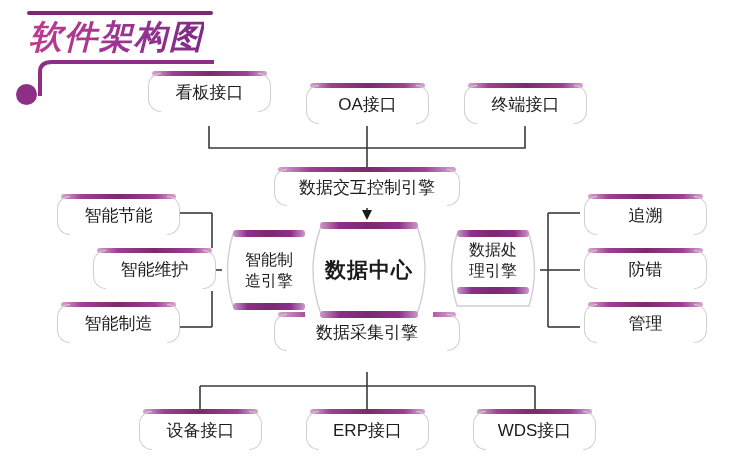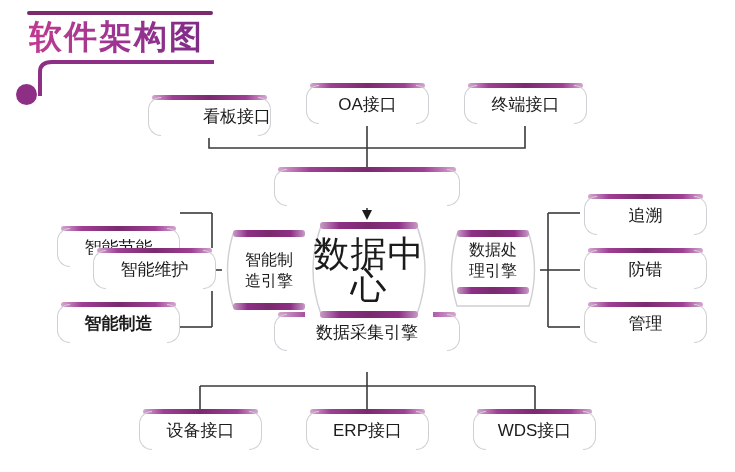--- a/index.html
+++ b/index.html
@@ -7,21 +7,21 @@
        font-family:"Liberation Sans","DejaVu Sans",sans-serif;}
   #stage{position:relative;width:735px;height:472px;background:#fff;}
 
   
   .title-rule{position:absolute;background:#7b2a6e;border-radius:2px;}
   #rule-top{left:27px;top:11px;width:186px;height:4px;}
   #title-text{position:absolute;left:29px;top:18px;
       font-size:33px;font-weight:bold;letter-spacing:2px;line-height:38px;
       background:linear-gradient(90deg,#c0398f 0%,#b03a90 22%,#9a3392 55%,#7e2c86 100%);
       -webkit-background-clip:text;background-clip:text;
-      -webkit-text-fill-color:transparent;color:#9a3392;white-space:nowrap;}
+      -webkit-text-fill-color:transparent;color:#9a3392;white-space:nowrap;font-style:italic;}
   #deco-hook{position:absolute;left:14px;top:54px;width:200px;height:44px;}
   #deco-dot{position:absolute;left:16px;top:84px;width:21px;height:21px;
       border-radius:50%;background:#8e2f86;}
 
   
   .pill{position:absolute;box-sizing:border-box;background:#fff;
         display:flex;align-items:center;justify-content:center;
         color:#1b1b1b;text-align:center;z-index:4;}
   .pill .cap{position:absolute;left:4px;right:4px;height:5px;border-radius:3px;
         background:linear-gradient(90deg,#d7a8d2 0%,#9e3f94 18%,#7b2a6e 50%,#9e3f94 82%,#d7a8d2 100%);}
@@ -42,21 +42,21 @@
   .hex{position:absolute;z-index:5;background:#fff;
        display:flex;align-items:center;justify-content:center;}
   .hex .hcap{position:absolute;left:12%;right:12%;height:7px;border-radius:3px;
        background:linear-gradient(90deg,#c89ac4 0%,#8e2f86 20%,#7b2a6e 50%,#8e2f86 80%,#c89ac4 100%);}
   .hex .hcap.top{top:0;}
   .hex .hcap.bot{bottom:0;}
   .hex .hlbl{position:relative;z-index:3;text-align:center;color:#1b1b1b;}
   .hex svg{position:absolute;inset:0;}
 
   #core-center{left:305px;top:222px;width:128px;height:96px;}
-  #core-center .hlbl{font-size:36px;font-weight:normal;line-height:32px;letter-spacing:1px;}
+  #core-center .hlbl{font-size:21px;font-weight:bold;line-height:32px;letter-spacing:1px;}
   #core-left{left:222px;top:230px;width:94px;height:80px;}
   #core-right{left:446px;top:230px;width:94px;height:64px;font-family:Liberation Mono, monospace;}
   #core-left .hlbl,#core-right .hlbl{font-size:16px;line-height:21px;}
 
   
   #wires{position:absolute;left:0;top:0;width:735px;height:472px;z-index:1;}
 </style>
 </head>
 <body>
 
@@ -97,21 +97,21 @@
       <path d="M548 213 L580 213"></path>
       <path d="M548 327 L580 327"></path>
       <path d="M548 270 L580 270"></path>
       <path d="M548 270 L538 270"></path>
     </g>
 
     <polygon points="367,220 362,210 372,210" fill="#1b1b1b"></polygon>
     <polygon points="367,334 362,324 372,324" fill="#1b1b1b"></polygon>
   </svg>
 
-  <div class="pill ifbox" style="left:148px;top:95px;justify-content:flex-end;">
+  <div class="pill ifbox" style="left:148px;top:71px;">
     <span class="cap top"></span>
     <span class="side l"></span>
     <span class="side r"></span>
     <span class="lbl">看板接口</span>
   </div>
   <div class="pill ifbox" style="left:306px;top:83px;">
     <span class="cap top"></span>
     <span class="side l"></span>
     <span class="side r"></span>
     <span class="lbl">OA接口</span>
@@ -120,35 +120,36 @@
     <span class="cap top"></span>
     <span class="side l"></span>
     <span class="side r"></span>
     <span class="lbl">终端接口</span>
   </div>
 
   <div class="pill engbox" style="left:274px;top:167px;">
     <span class="cap top"></span>
     <span class="side l"></span>
     <span class="side r"></span>
-  </div>
-
-  <div class="pill ifbox" style="left:57px;top:194px;margin-top:32px;">
+    <span class="lbl">数据交互控制引擎</span>
+  </div>
+
+  <div class="pill ifbox" style="left:57px;top:194px;">
     <span class="cap top"></span>
     <span class="side l"></span>
     <span class="side r"></span>
     <span class="lbl">智能节能</span>
   </div>
   <div class="pill ifbox" style="left:57px;top:248px;margin-left:36px;">
     <span class="cap top"></span>
     <span class="side l"></span>
     <span class="side r"></span>
     <span class="lbl">智能维护</span>
   </div>
-  <div class="pill ifbox" style="left:57px;top:302px;font-weight:bold;">
+  <div class="pill ifbox" style="left:57px;top:302px;">
     <span class="cap top"></span>
     <span class="side l"></span>
     <span class="side r"></span>
     <span class="lbl">智能制造</span>
   </div>
 
   <div class="pill ifbox" style="left:584px;top:194px;">
     <span class="cap top"></span>
     <span class="side l"></span>
     <span class="side r"></span>

